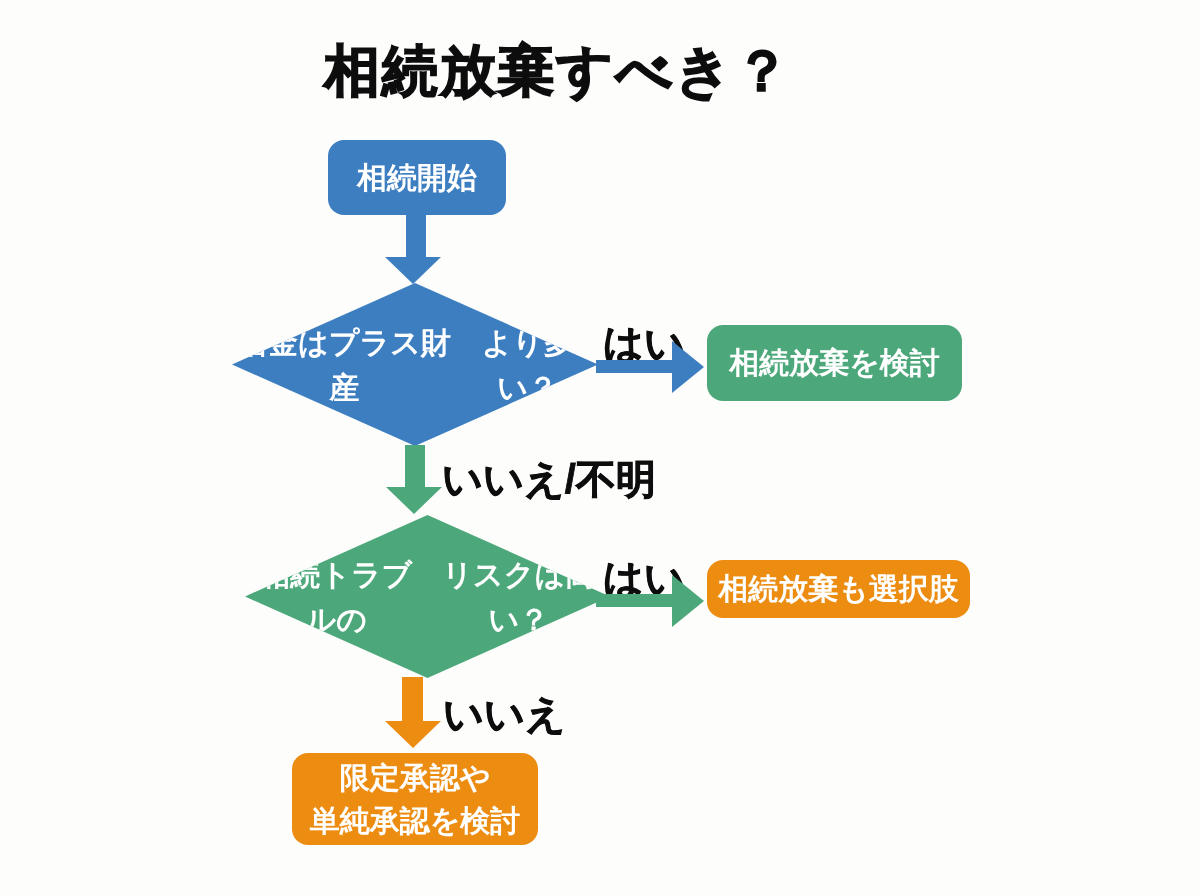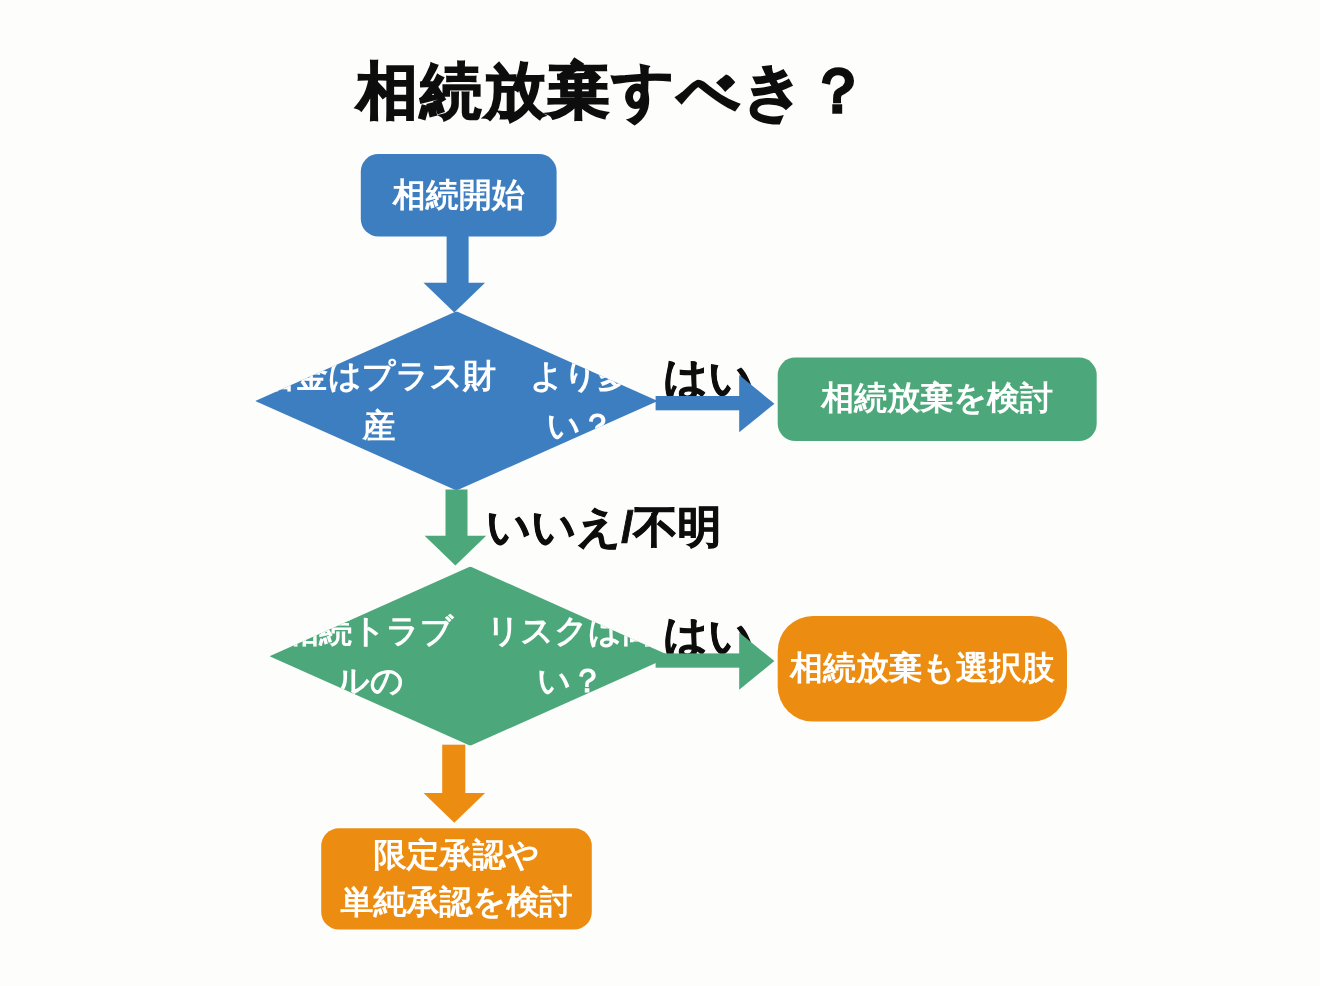--- a/index.html
+++ b/index.html
@@ -19,21 +19,21 @@
     color: var(--ink);
   }
   .canvas {
     position: relative;
     width: 1200px;
     height: 896px;
   }
   
   .title {
     position: absolute;
-    top: 46px;
+    top: 34px;
     left: 0;
     width: 1116px;
     text-align: center;
     font-size: 56px;
     font-weight: 900;
     letter-spacing: 2px;
     color: var(--ink);
     -webkit-text-stroke: 1.5px var(--ink);
   }
   
@@ -107,21 +107,21 @@
     <span>より多い？</span>
   </div>
 
   <div class="edge-label" style="left:603px; top:316px;">はい</div>
 
   <div>
     <div class="stem bg-blue" style="left:596px; top:360px; width:78px; height:13px;"></div>
     <div class="head head-right c-blue" style="left:672px; top:341px;"></div>
   </div>
 
-  <div class="box bg-green" style="left:707px; top:325px; width:290px; height:76px;">
+  <div class="box bg-green" style="left:707px; top:325px; width:255px; height:76px;">
     <span>相続放棄を検討</span>
   </div>
 
   <div class="edge-label" style="left:442px; top:452px;text-align:center;">いいえ/不明</div>
 
   <div>
     <div class="stem bg-green" style="left:405px; top:445px; width:20px; height:44px;"></div>
     <div class="head head-down c-green" style="left:386px; top:487px;"></div>
   </div>
 
@@ -130,24 +130,25 @@
     <span>リスクは高い？</span>
   </div>
 
   <div class="edge-label" style="left:603px; top:551px;">はい</div>
 
   <div>
     <div class="stem bg-green" style="left:596px; top:594px; width:78px; height:13px;"></div>
     <div class="head head-right c-green" style="left:672px; top:575px;"></div>
   </div>
 
-  <div class="box bg-orange" style="left:707px; top:560px; width:263px; height:96px;border-radius:32px;">
+  <div class="box bg-orange" style="left:707px; top:560px; width:263px; height:58px;">
     <span>相続放棄も選択肢</span>
   </div>
 
+  <div class="edge-label" style="left:443px; top:687px;">いいえ</div>
 
   <div>
     <div class="stem bg-orange" style="left:402px; top:677px; width:21px; height:46px;"></div>
     <div class="head head-down c-orange" style="left:385px; top:721px;"></div>
   </div>
 
   <div class="box bg-orange" style="left:292px; top:753px; width:246px; height:92px; flex-direction:column; line-height:1.45;text-align:right;">
     <span>限定承認や</span>
     <span>単純承認を検討</span>
   </div>

